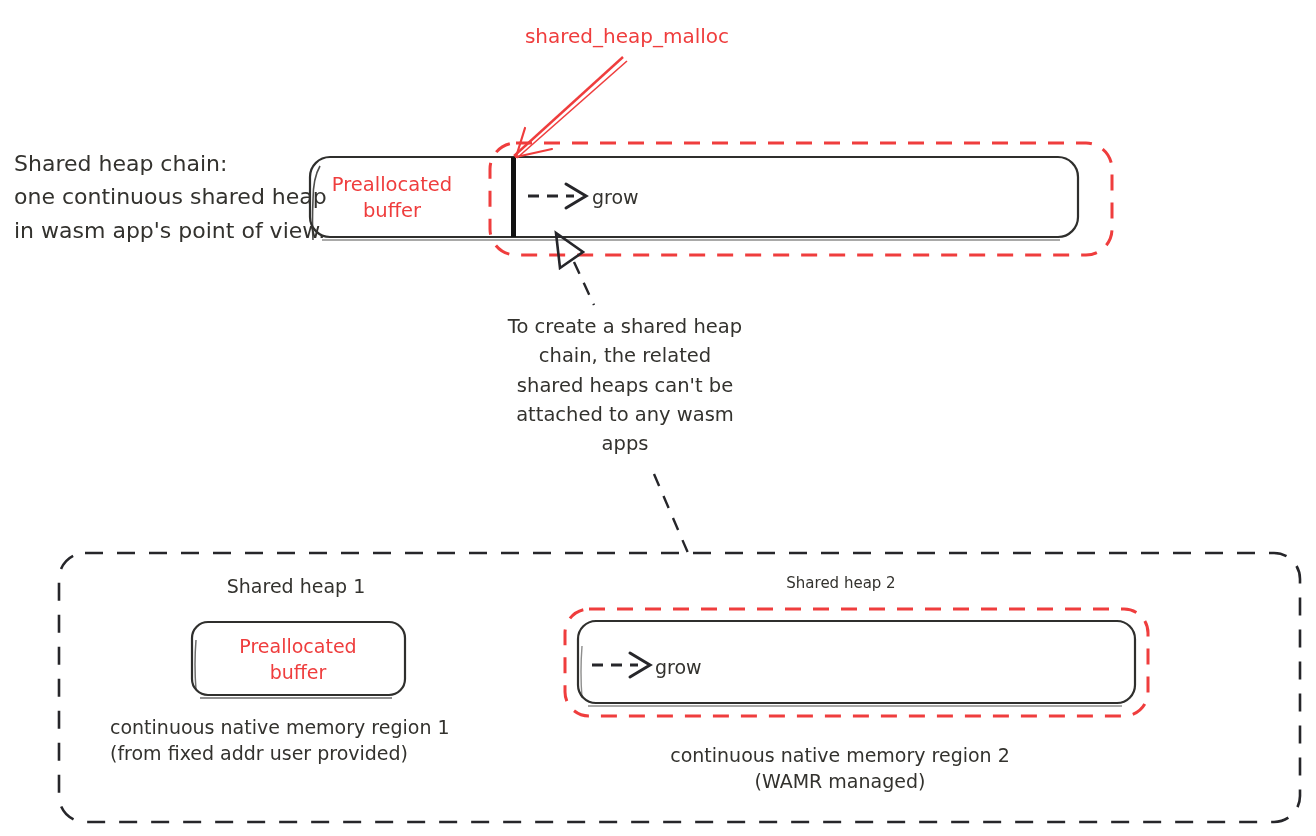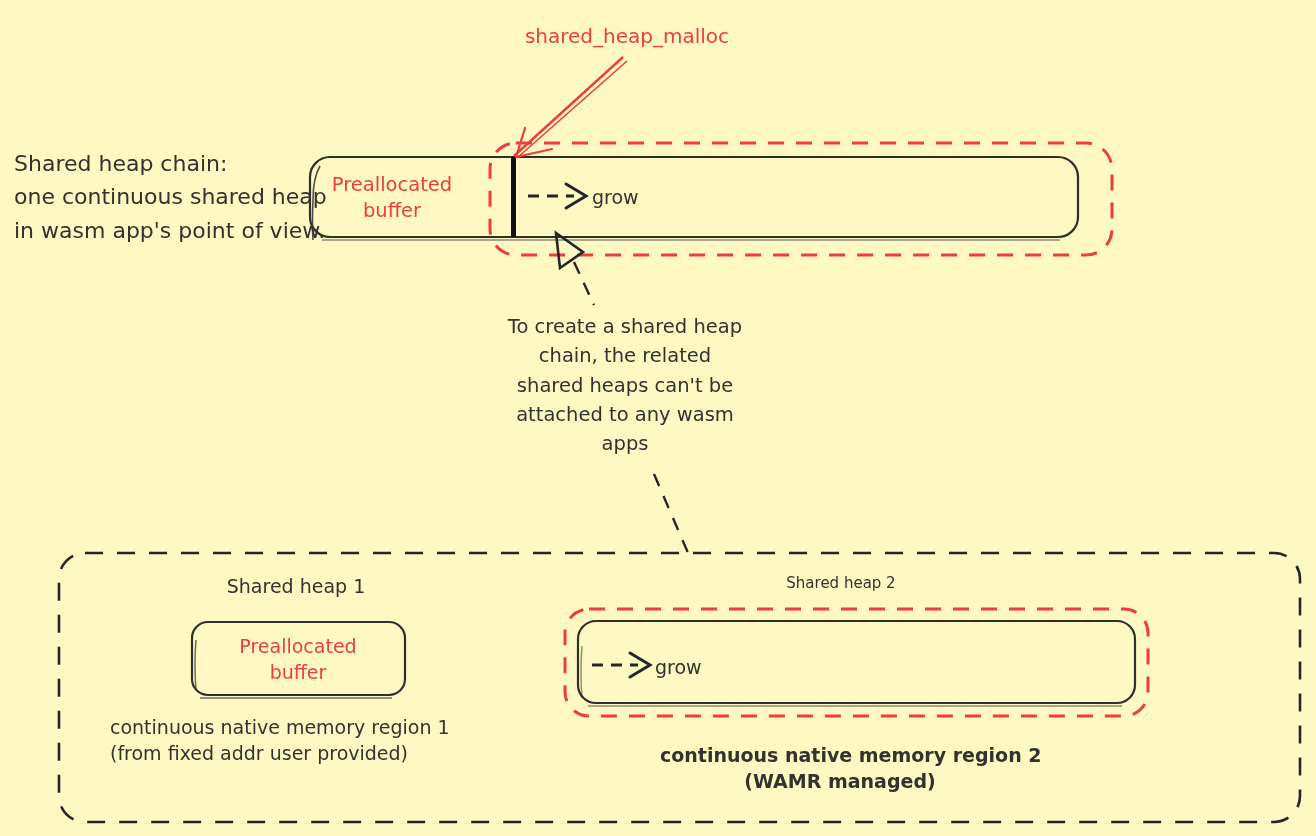--- a/index.html
+++ b/index.html
@@ -4,21 +4,21 @@
 <style>
   html, body {
     margin: 0;
     padding: 0;
     background: #fdfae1;
   }
   #canvas {
     position: relative;
     width: 1316px;
     height: 836px;
-    background: #fef9c3;
+    background: #ffffff;
     font-family: "DejaVu Sans", "Liberation Sans", sans-serif;
     overflow: hidden;
   }
   svg#art {
     position: absolute;
     left: 0;
     top: 0;
     width: 1316px;
     height: 836px;
   }
@@ -53,21 +53,21 @@
     left: 202px; top: 634px; width: 192px;
     font-size: 19px; text-align: center; line-height: 1.35;
   }
   .t-grow-bot { left: 655px; top: 655px; font-size: 19px; }
   .t-region1 {
     left: 110px; top: 714px; width: 380px;
     font-size: 19px; text-align: left; line-height: 1.38;
   }
   .t-region2 {
     left: 660px; top: 742px; width: 360px;
-    font-size: 19px; text-align: center; line-height: 1.38; font-weight: bold;
+    font-size: 19px; text-align: center; line-height: 1.38;
   }
 </style>
 </head>
 <body>
 
 <div id="canvas">
 
   <svg id="art" viewBox="0 0 1316 836" xmlns="http://www.w3.org/2000/svg">
 
     <rect x="490" y="143" width="622" height="112" rx="26" ry="26" fill="none" stroke="#ef3d3d" stroke-width="3" stroke-dasharray="16 12" stroke-linecap="butt"></rect>

